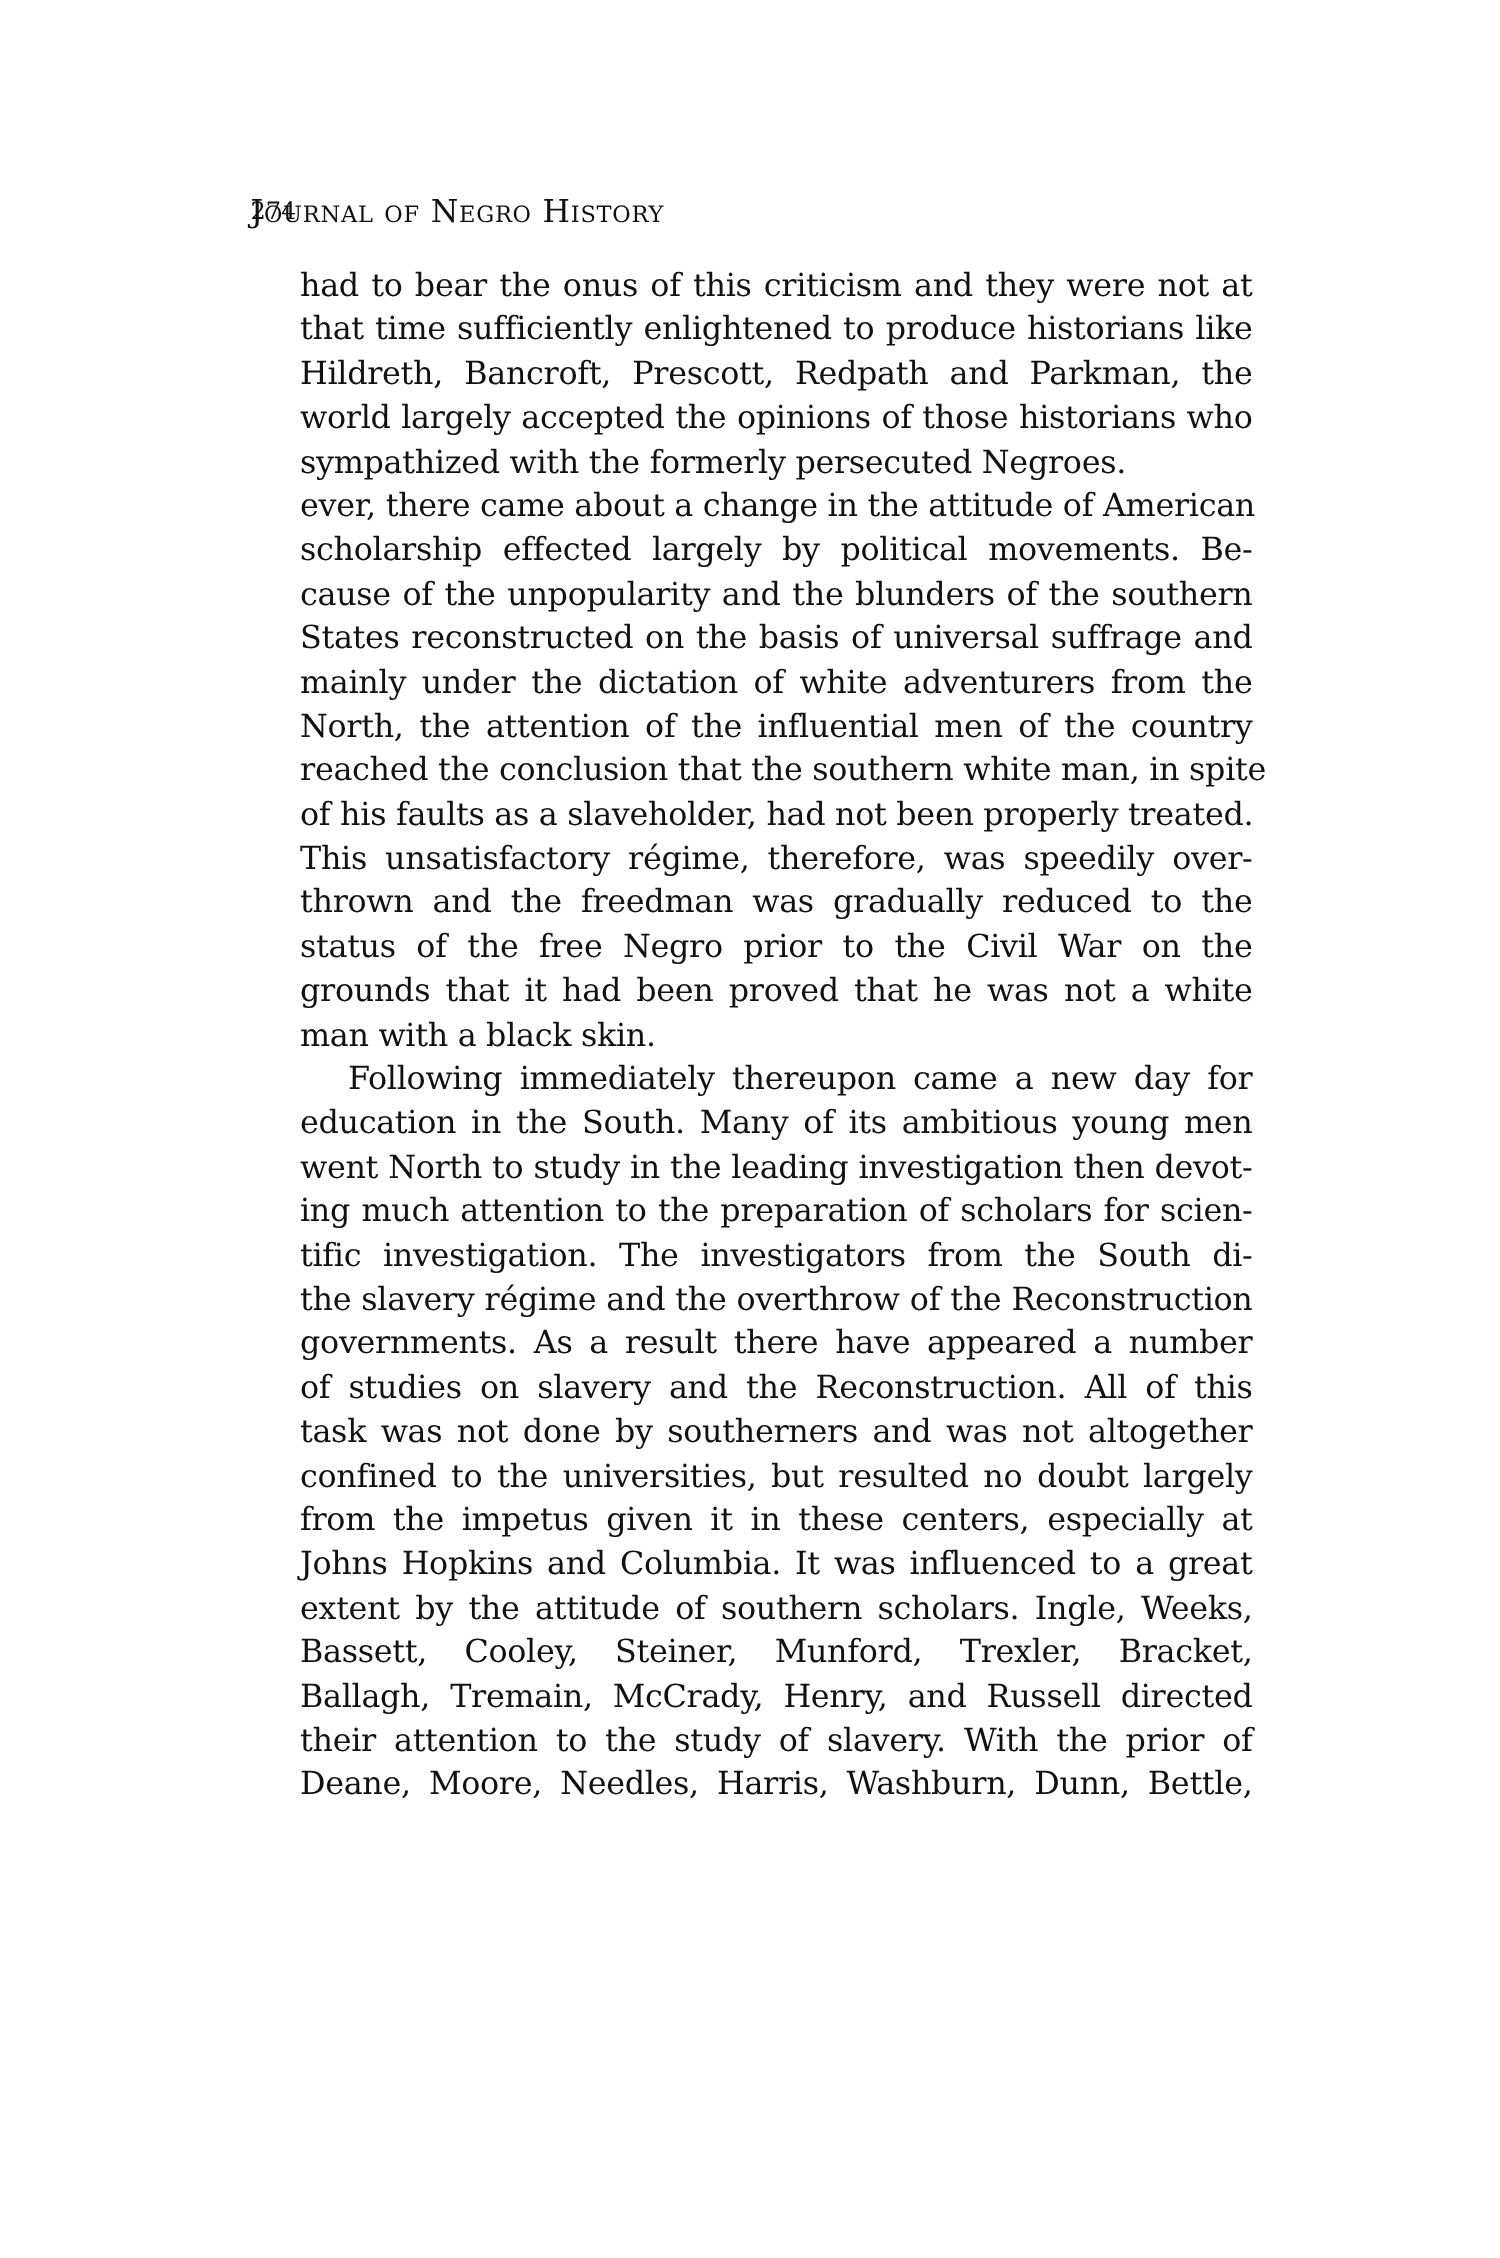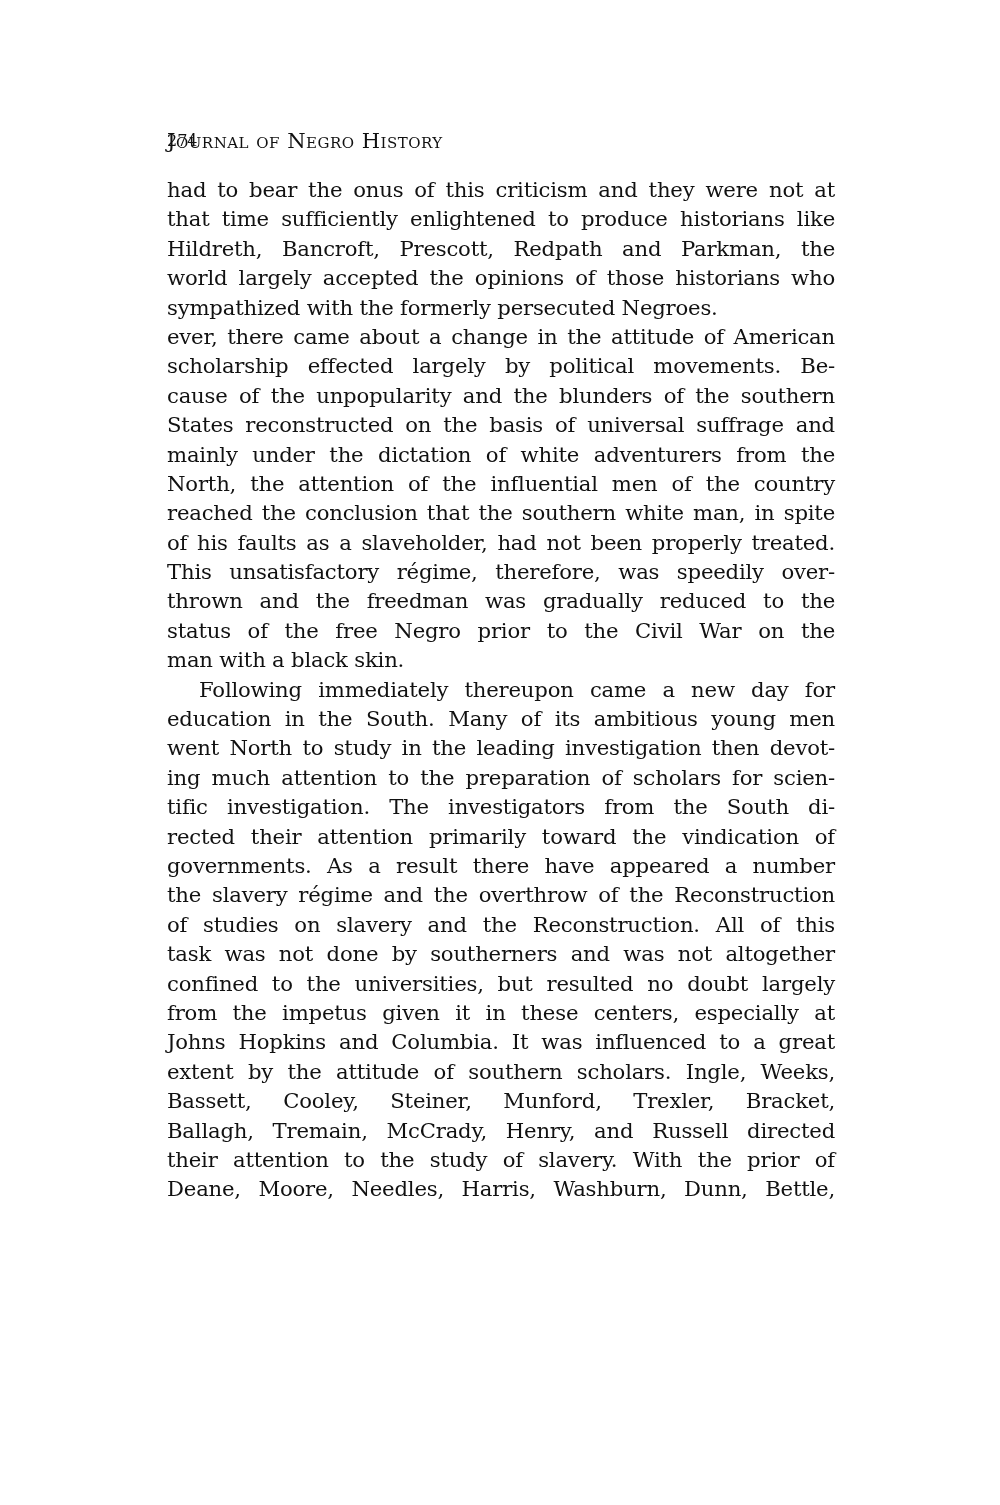--- a/index.html
+++ b/index.html
@@ -53,20 +53,21 @@
     }
     .line {
       display: block;
       height: 29.4px;
       line-height: 29.4px;
       font-size: 21.2px;
       white-space: nowrap;
       text-align: justify;
       text-align-last: justify;
       letter-spacing: -0.2px;
+      margin-left: 33px;
     }
     .line.last {
       text-align-last: left;
     }
     .line.indent {
       padding-left: 32px;
     }
   </style>
 </head>
 <body>
@@ -87,29 +88,29 @@
     <span class="line">scholarship effected largely by political movements. Be-</span>
     <span class="line">cause of the unpopularity and the blunders of the southern</span>
     <span class="line">States reconstructed on the basis of universal suffrage and</span>
     <span class="line">mainly under the dictation of white adventurers from the</span>
     <span class="line">North, the attention of the influential men of the country</span>
     <span class="line">reached the conclusion that the southern white man, in spite</span>
     <span class="line">of his faults as a slaveholder, had not been properly treated.</span>
     <span class="line">This unsatisfactory régime, therefore, was speedily over-</span>
     <span class="line">thrown and the freedman was gradually reduced to the</span>
     <span class="line">status of the free Negro prior to the Civil War on the</span>
+    <span class="line">grounds that it had been proved that he was not a white</span>
     <span class="line last">man with a black skin.</span>
     <span class="line indent">Following immediately thereupon came a new day for</span>
     <span class="line">education in the South. Many of its ambitious young men</span>
     <span class="line">went North to study in the leading investigation then devot-</span>
     <span class="line">ing much attention to the preparation of scholars for scien-</span>
     <span class="line">tific investigation. The investigators from the South di-</span>
-    <span class="line">rected their attention primarily toward the vindication of</span>
+    <span class="line">the slavery régime and the overthrow of the Reconstruction</span>
     <span class="line">governments. As a result there have appeared a number</span>
-    <span class="line">the slavery régime and the overthrow of the Reconstruction</span>
     <span class="line">of studies on slavery and the Reconstruction. All of this</span>
     <span class="line">task was not done by southerners and was not altogether</span>
     <span class="line">confined to the universities, but resulted no doubt largely</span>
     <span class="line">from the impetus given it in these centers, especially at</span>
     <span class="line">Johns Hopkins and Columbia. It was influenced to a great</span>
     <span class="line">extent by the attitude of southern scholars. Ingle, Weeks,</span>
     <span class="line">Bassett, Cooley, Steiner, Munford, Trexler, Bracket,</span>
     <span class="line">Ballagh, Tremain, McCrady, Henry, and Russell directed</span>
     <span class="line">their attention to the study of slavery. With the prior of</span>
     <span class="line">Deane, Moore, Needles, Harris, Washburn, Dunn, Bettle,</span>

